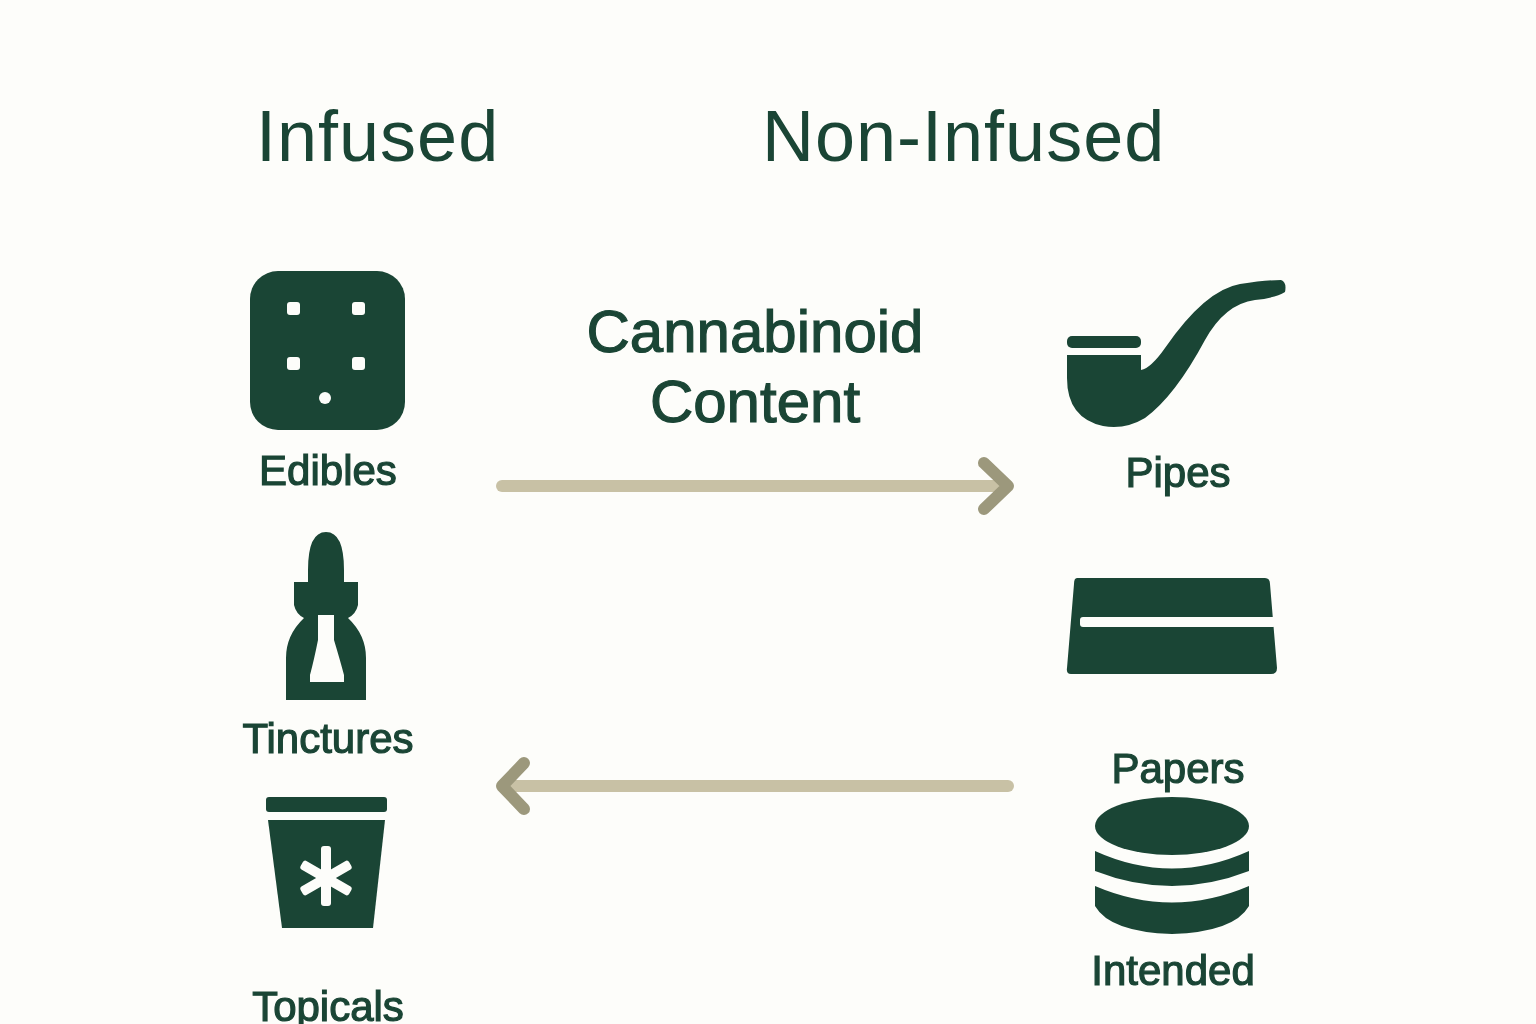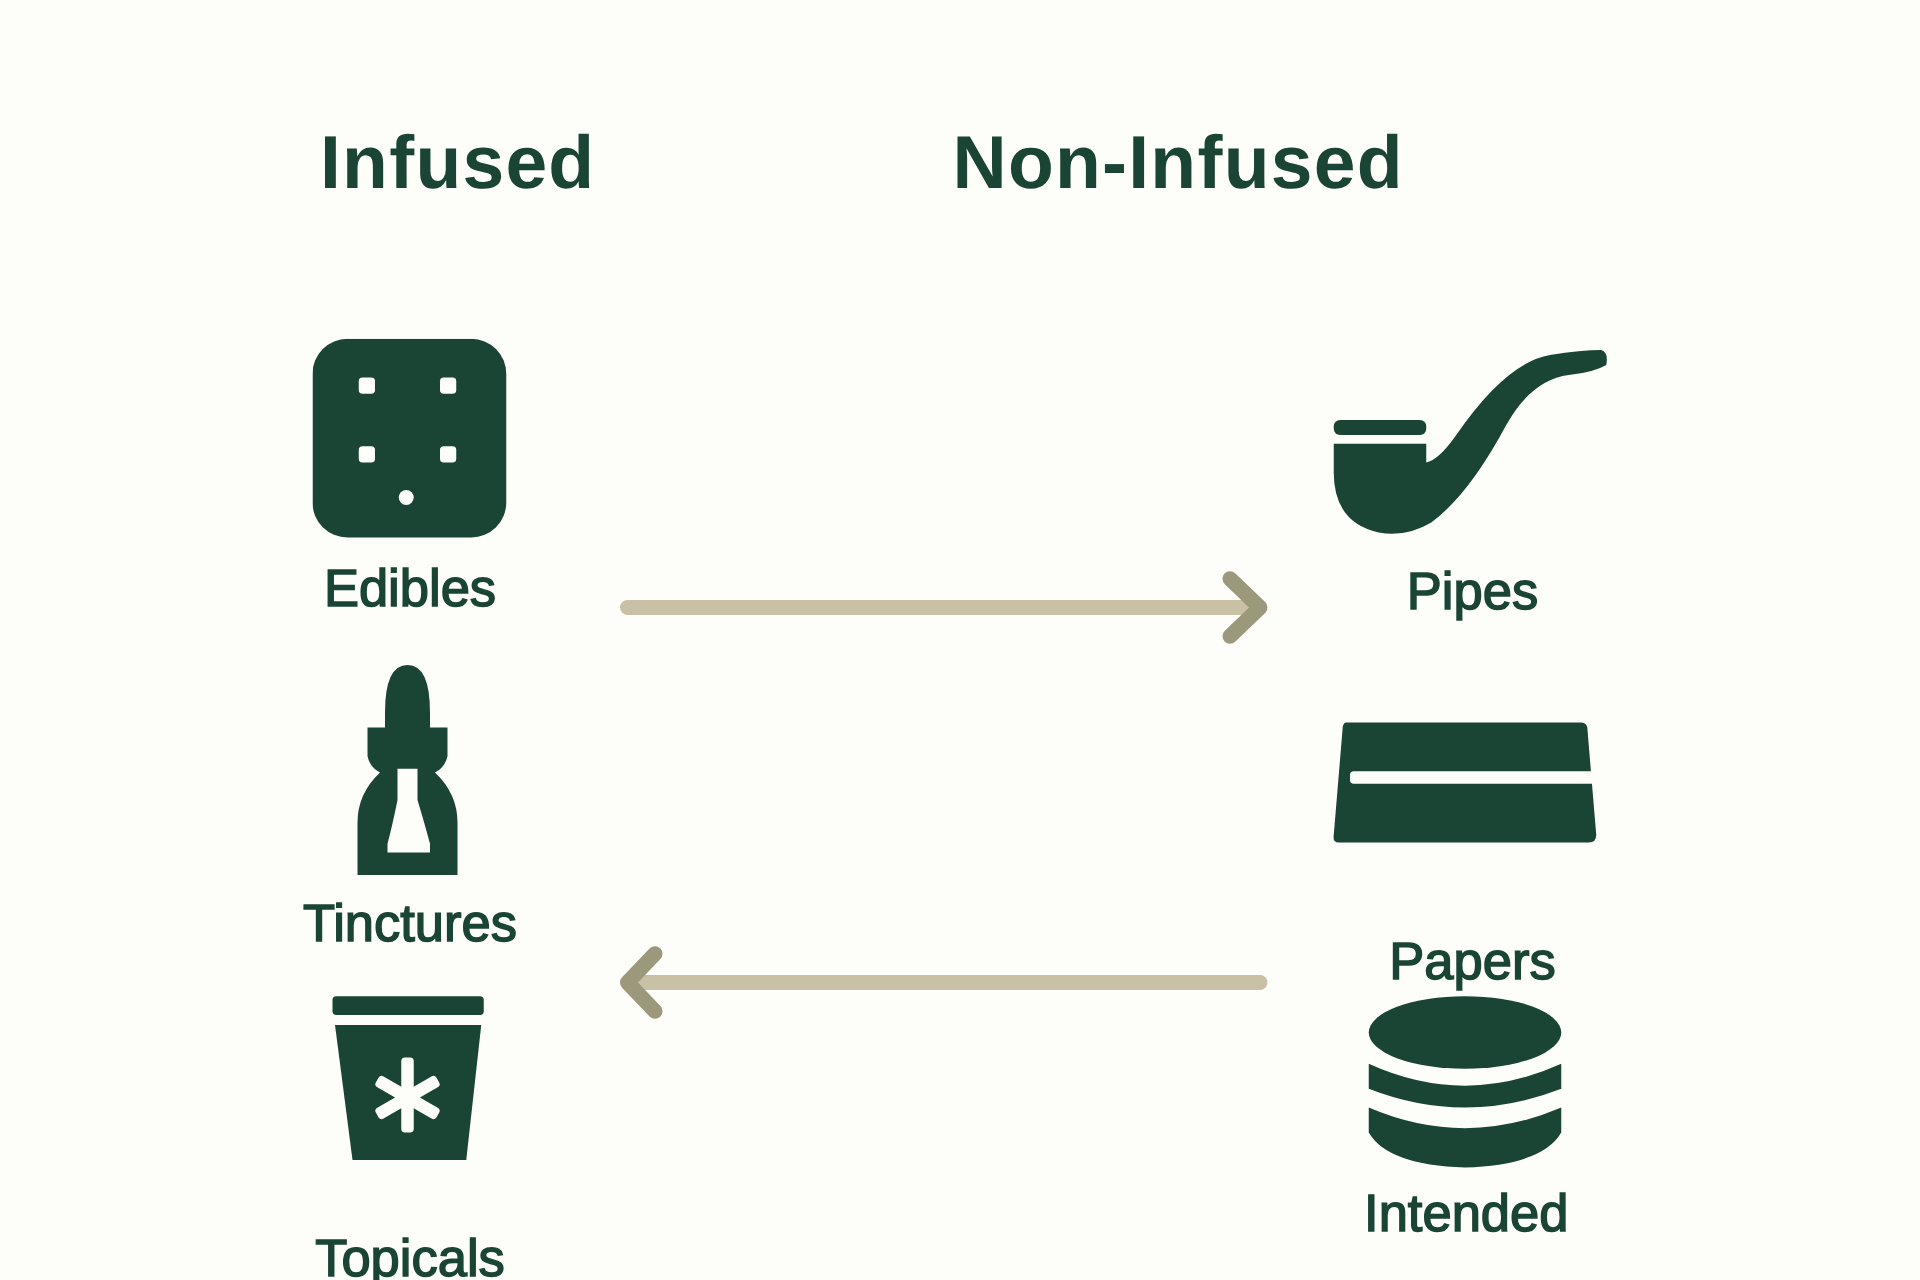--- a/index.html
+++ b/index.html
@@ -1,21 +1,21 @@
 <!DOCTYPE html>
 <html><head>
   <meta charset="utf-8">
   <style>
     html, body { margin:0; padding:0; }
     body {
       width:1536px; height:1024px; background:#fdfdfa; position:relative; overflow:hidden;
       font-family:"Liberation Sans", "DejaVu Sans", sans-serif; color:#1a4535;
     }
     .abs { position:absolute; }
-    .heading { font-weight:700; font-size:60px; line-height:1; letter-spacing:1px; white-space:nowrap; }
+    .heading { font-weight:400; font-size:72px; line-height:1; letter-spacing:1px; white-space:nowrap; }
     .label { font-size:42px; font-weight:400; line-height:1; white-space:nowrap; text-align:center; -webkit-text-stroke:1.2px #1a4535; }
     .mid { font-size:60px; line-height:70px; text-align:center; white-space:nowrap; -webkit-text-stroke:1.2px #1a4535; }
     svg { display:block; }
   </style>
 </head>
 <body>
 
 <div class="abs heading" style="left:256px; top:100px;">Infused</div>
 <div class="abs heading" style="left:762px; top:100px;">Non-Infused</div>
 
@@ -46,20 +46,22 @@
     <g transform="translate(61,82)" fill="#fdfdfa">
       <rect x="-5" y="-32" width="10" height="60" rx="3"></rect>
       <rect x="-5" y="-28" width="10" height="56" rx="3" transform="rotate(60)"></rect>
       <rect x="-5" y="-28" width="10" height="56" rx="3" transform="rotate(-60)"></rect>
     </g>
   </svg>
 </div>
 <div class="abs label" style="left:210px; top:950px; width:236px;margin-top:36px;">Topicals</div>
 
 <div class="abs mid" style="left:530px; top:297px; width:450px;">
+  <div>Cannabinoid</div>
+  <div>Content</div>
 </div>
 <div class="abs mid" style="left:530px; top:598px; width:450px;">
 </div>
 
 <div class="abs" style="left:494px; top:454px;">
   <svg width="526" height="66" viewBox="0 0 526 66">
     <line x1="8" y1="32" x2="508" y2="32" stroke="#c8c1a5" stroke-width="12" stroke-linecap="round"></line>
     <polyline points="490,9 514,32 490,55" fill="none" stroke="#9c987c" stroke-width="12" stroke-linecap="round" stroke-linejoin="round"></polyline>
   </svg>
 </div>

